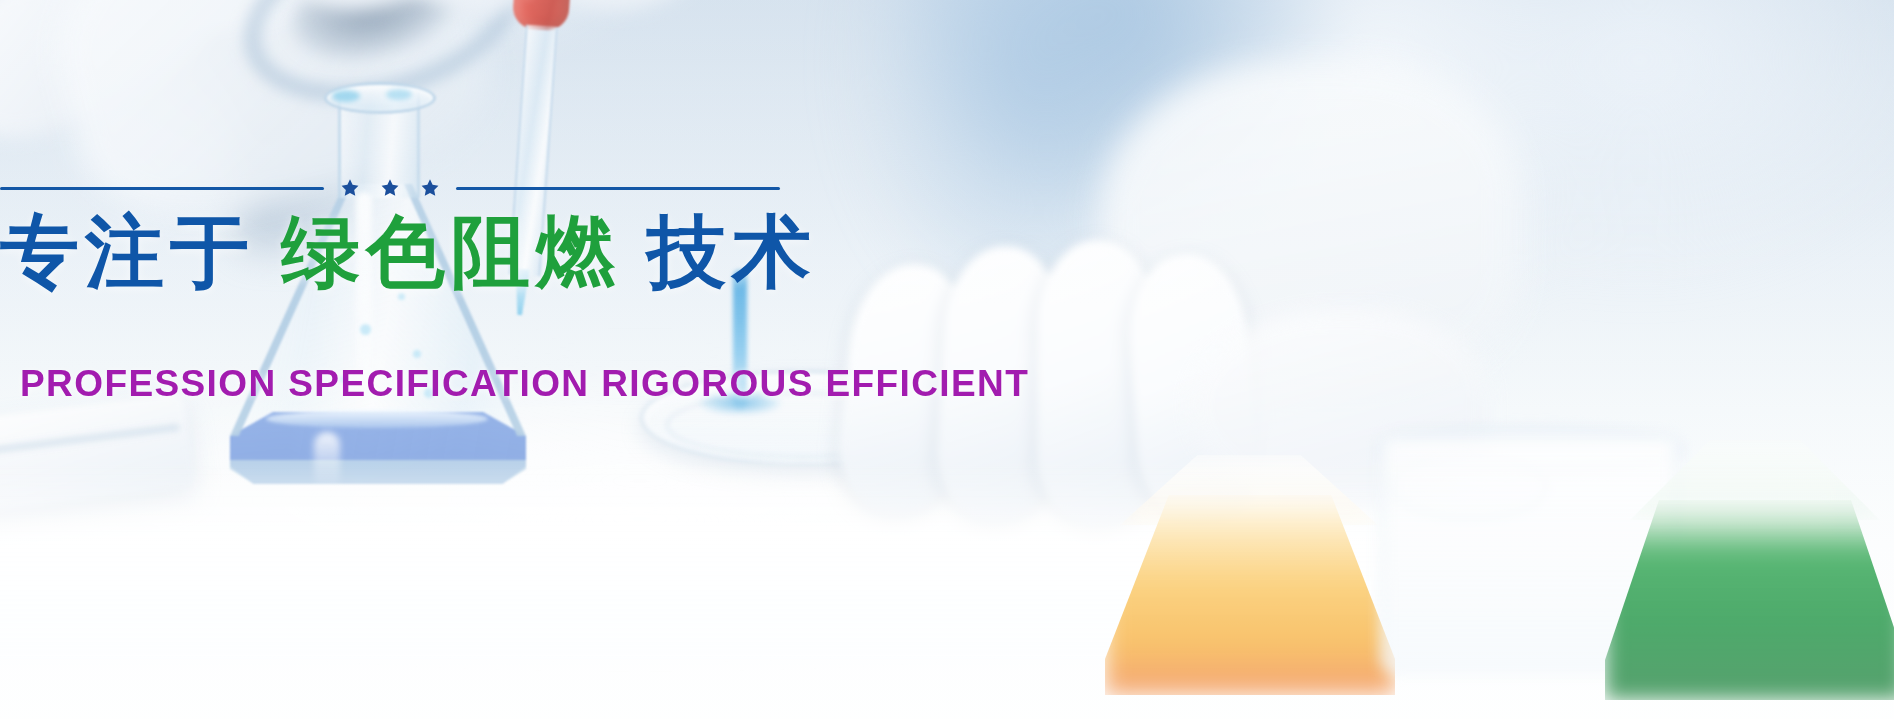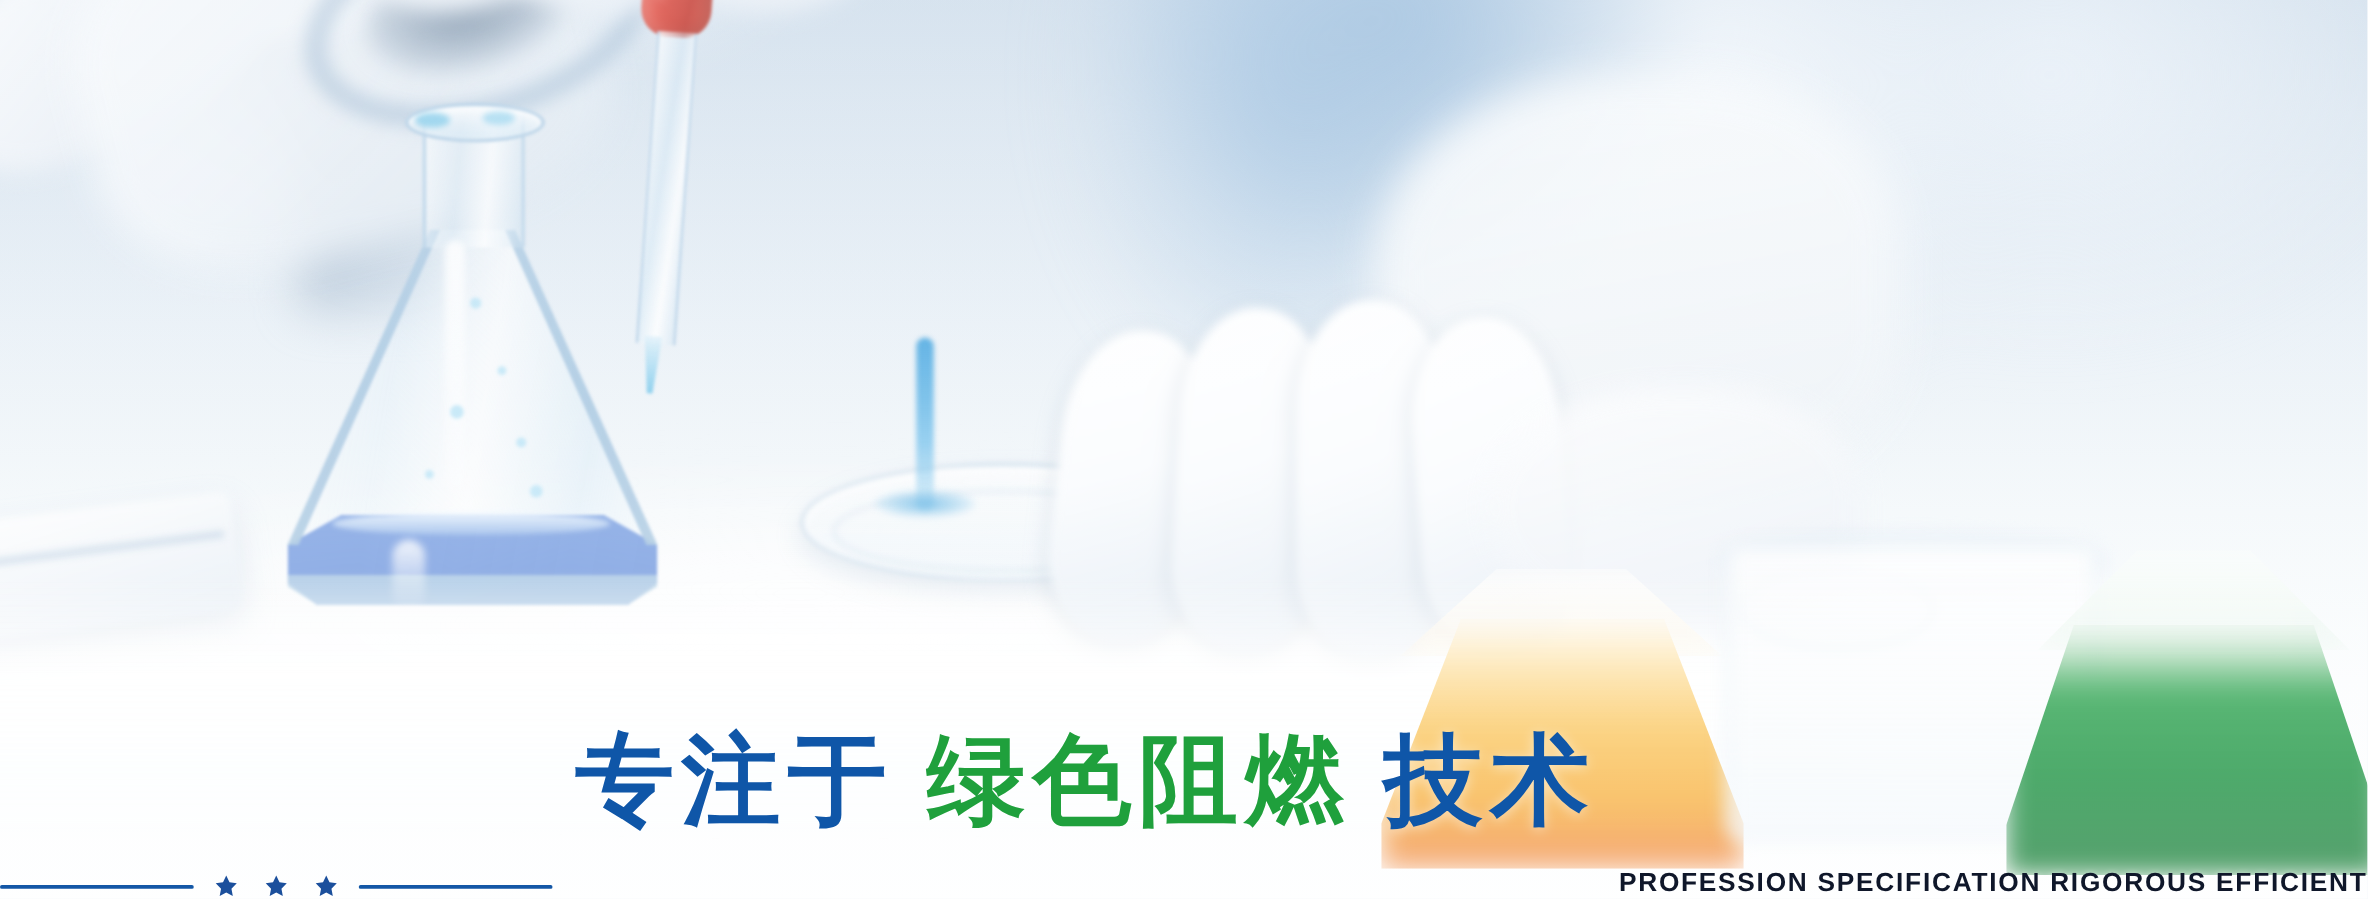--- a/index.html
+++ b/index.html
@@ -298,21 +298,21 @@
   }
   
   .wash{
     position:absolute;inset:0;
     background:linear-gradient(180deg,rgba(232,240,248,.30) 0%,rgba(255,255,255,.06) 45%,rgba(255,255,255,.35) 100%);
   }
 
   
   .overlay{
     position:absolute;inset:0;z-index:5;
-    display:flex;flex-direction:row;align-items:flex-end;gap:18px;
+    display:flex;flex-direction:column;align-items:flex-start;
   }
   .rule-row{
     margin-top:178px;
     display:flex;align-items:center;justify-content:center;gap:16px;
     width:780px;
   }
   .rule{flex:1;height:3px;background:#1357a6;border-radius:2px;}
   .stars{display:flex;gap:20px;align-items:center;}
   .star{
     width:20px;height:20px;color:#1b4f9c;display:inline-block;line-height:0;
@@ -327,26 +327,27 @@
     line-height:1.06;
     white-space:nowrap;
     text-shadow:0 2px 10px rgba(255,255,255,.55);
   }
   .h-blue{color:#0f56a8;}
   .h-green{color:#1fa03c;}
   .h-sp{display:inline-block;width:26px;}
 
   .subtitle{
     margin-top:16px;
-    font-size:21px;
+    font-size:37px;
     font-weight:700;
     letter-spacing:1.4px;
-    color:#0f172a;
+    color:#a21caf;
     white-space:nowrap;
     text-shadow:0 1px 6px rgba(255,255,255,.7);
+    margin-left:20px;
   }
 
   .tagline{
     margin-top:40px;
     font-size:32px;
     font-weight:700;
     letter-spacing:2px;
     color:#1d4f96;
     white-space:nowrap;
     -webkit-text-stroke:5px rgba(255,255,255,.92);

